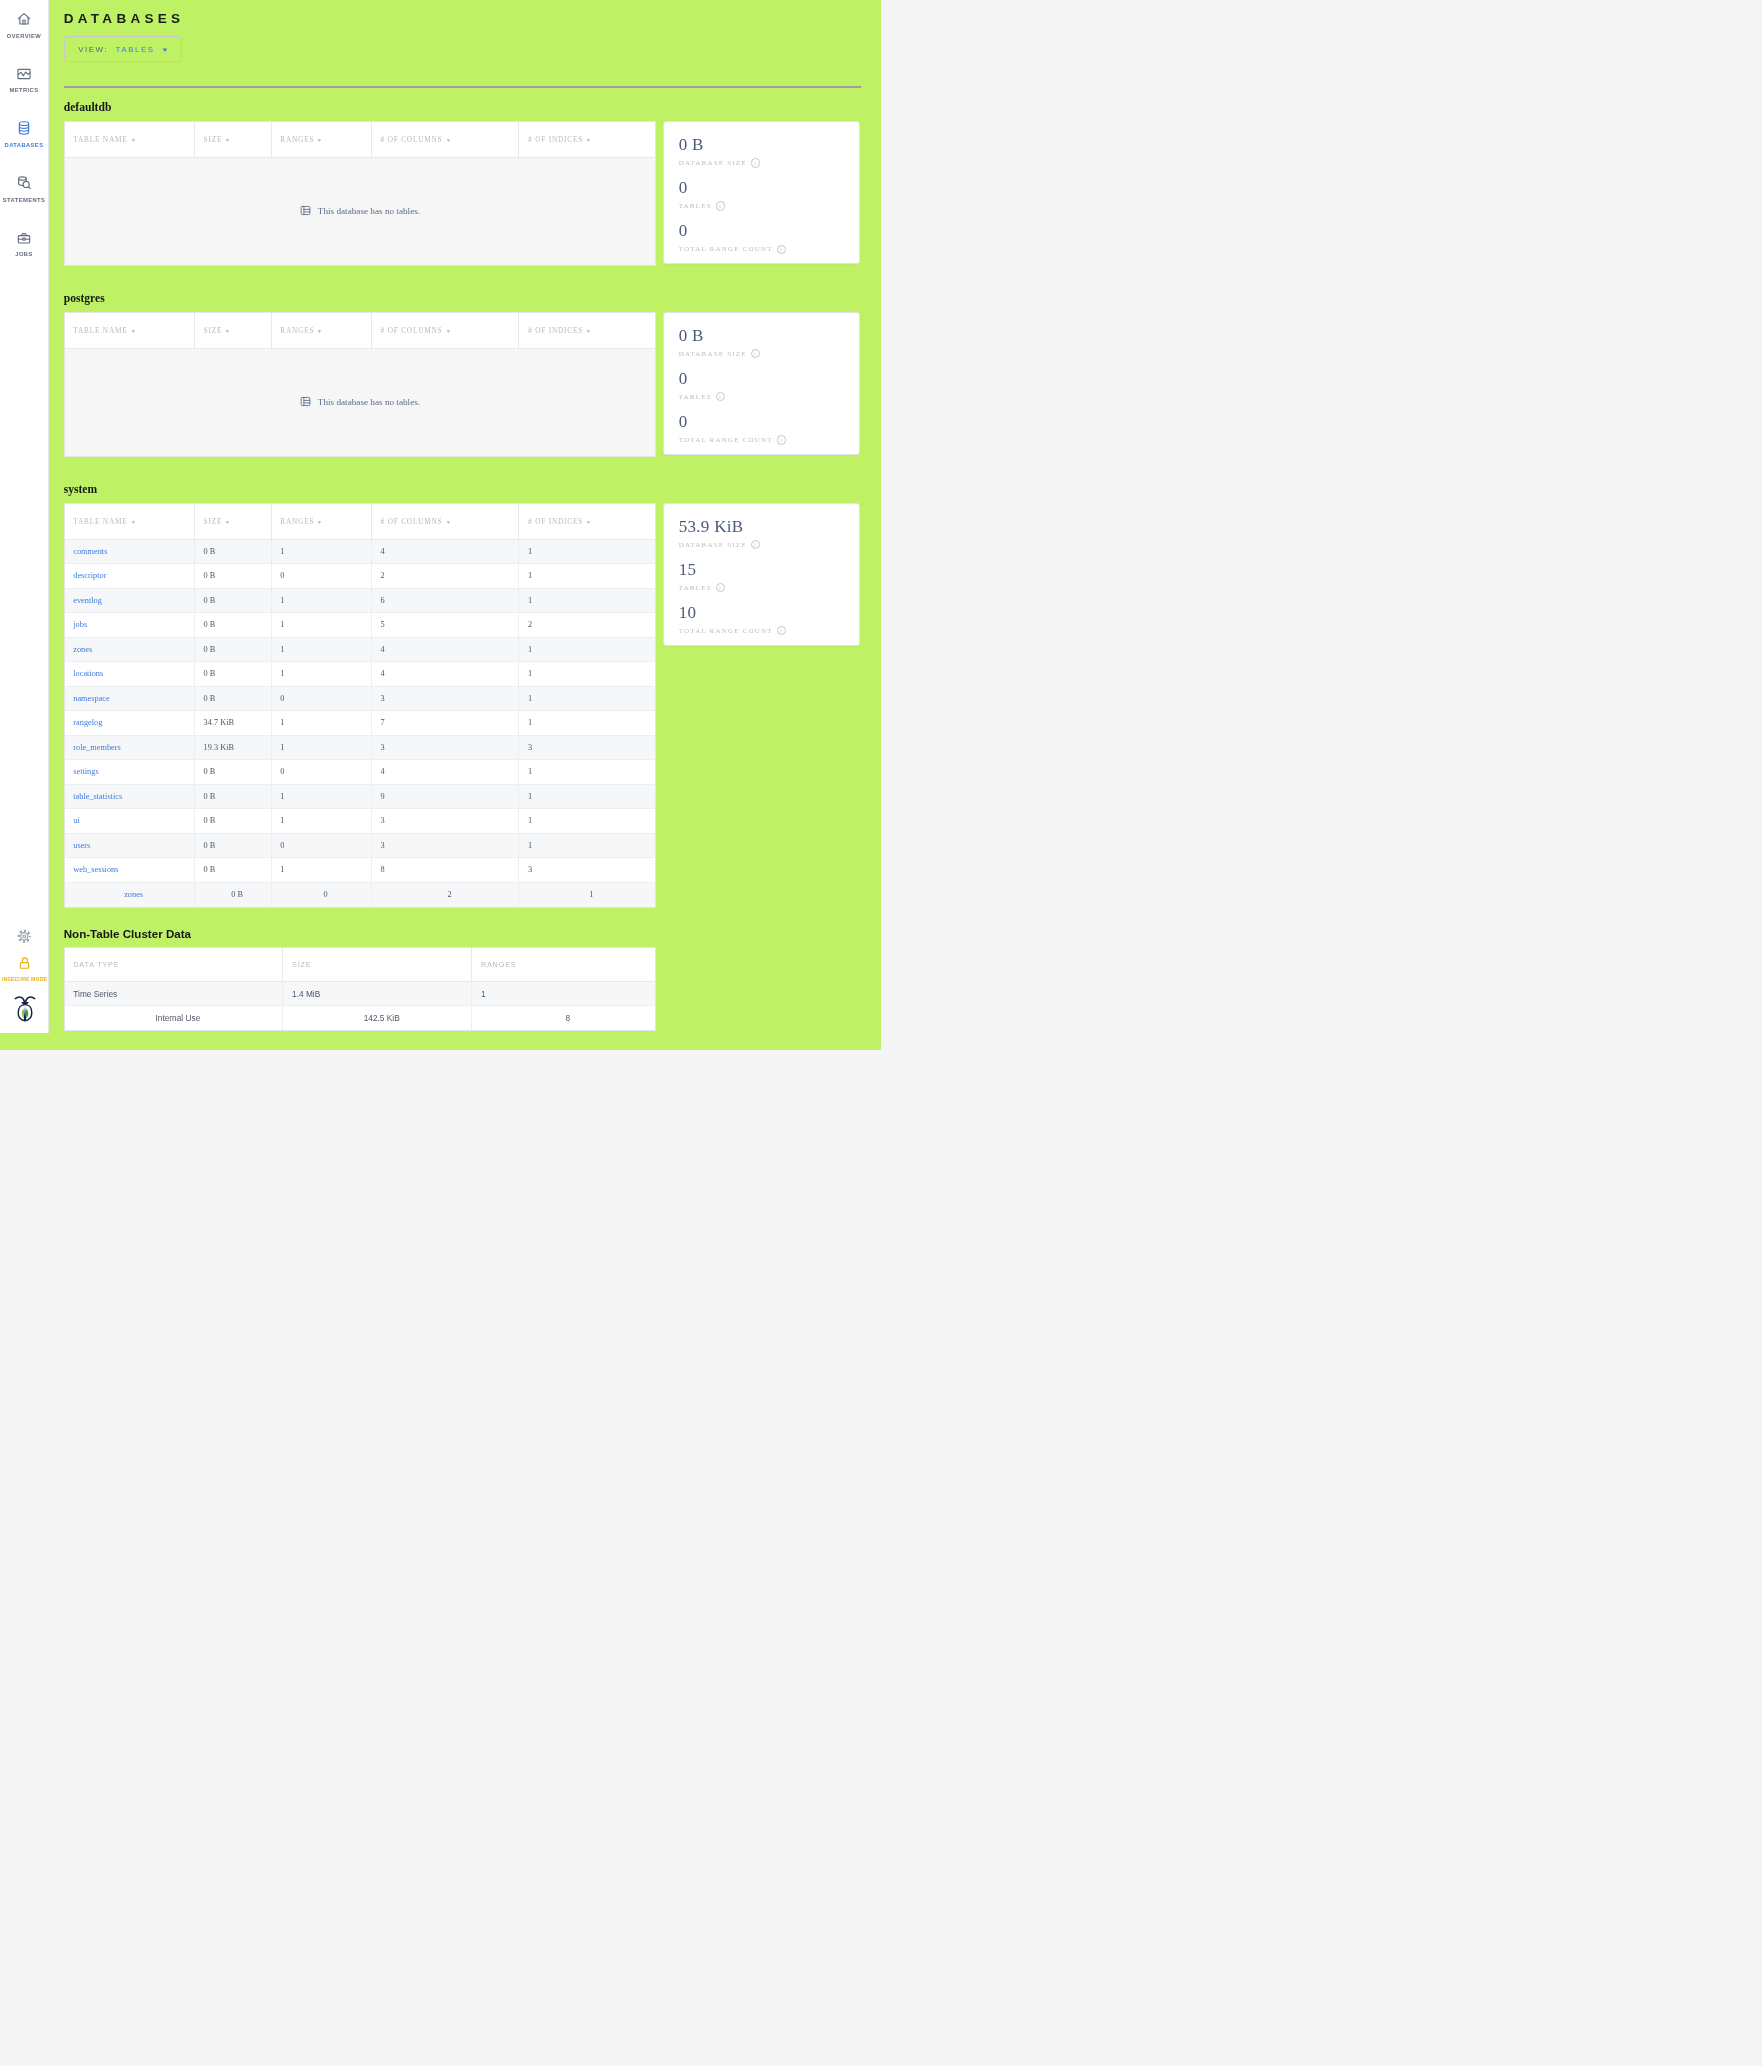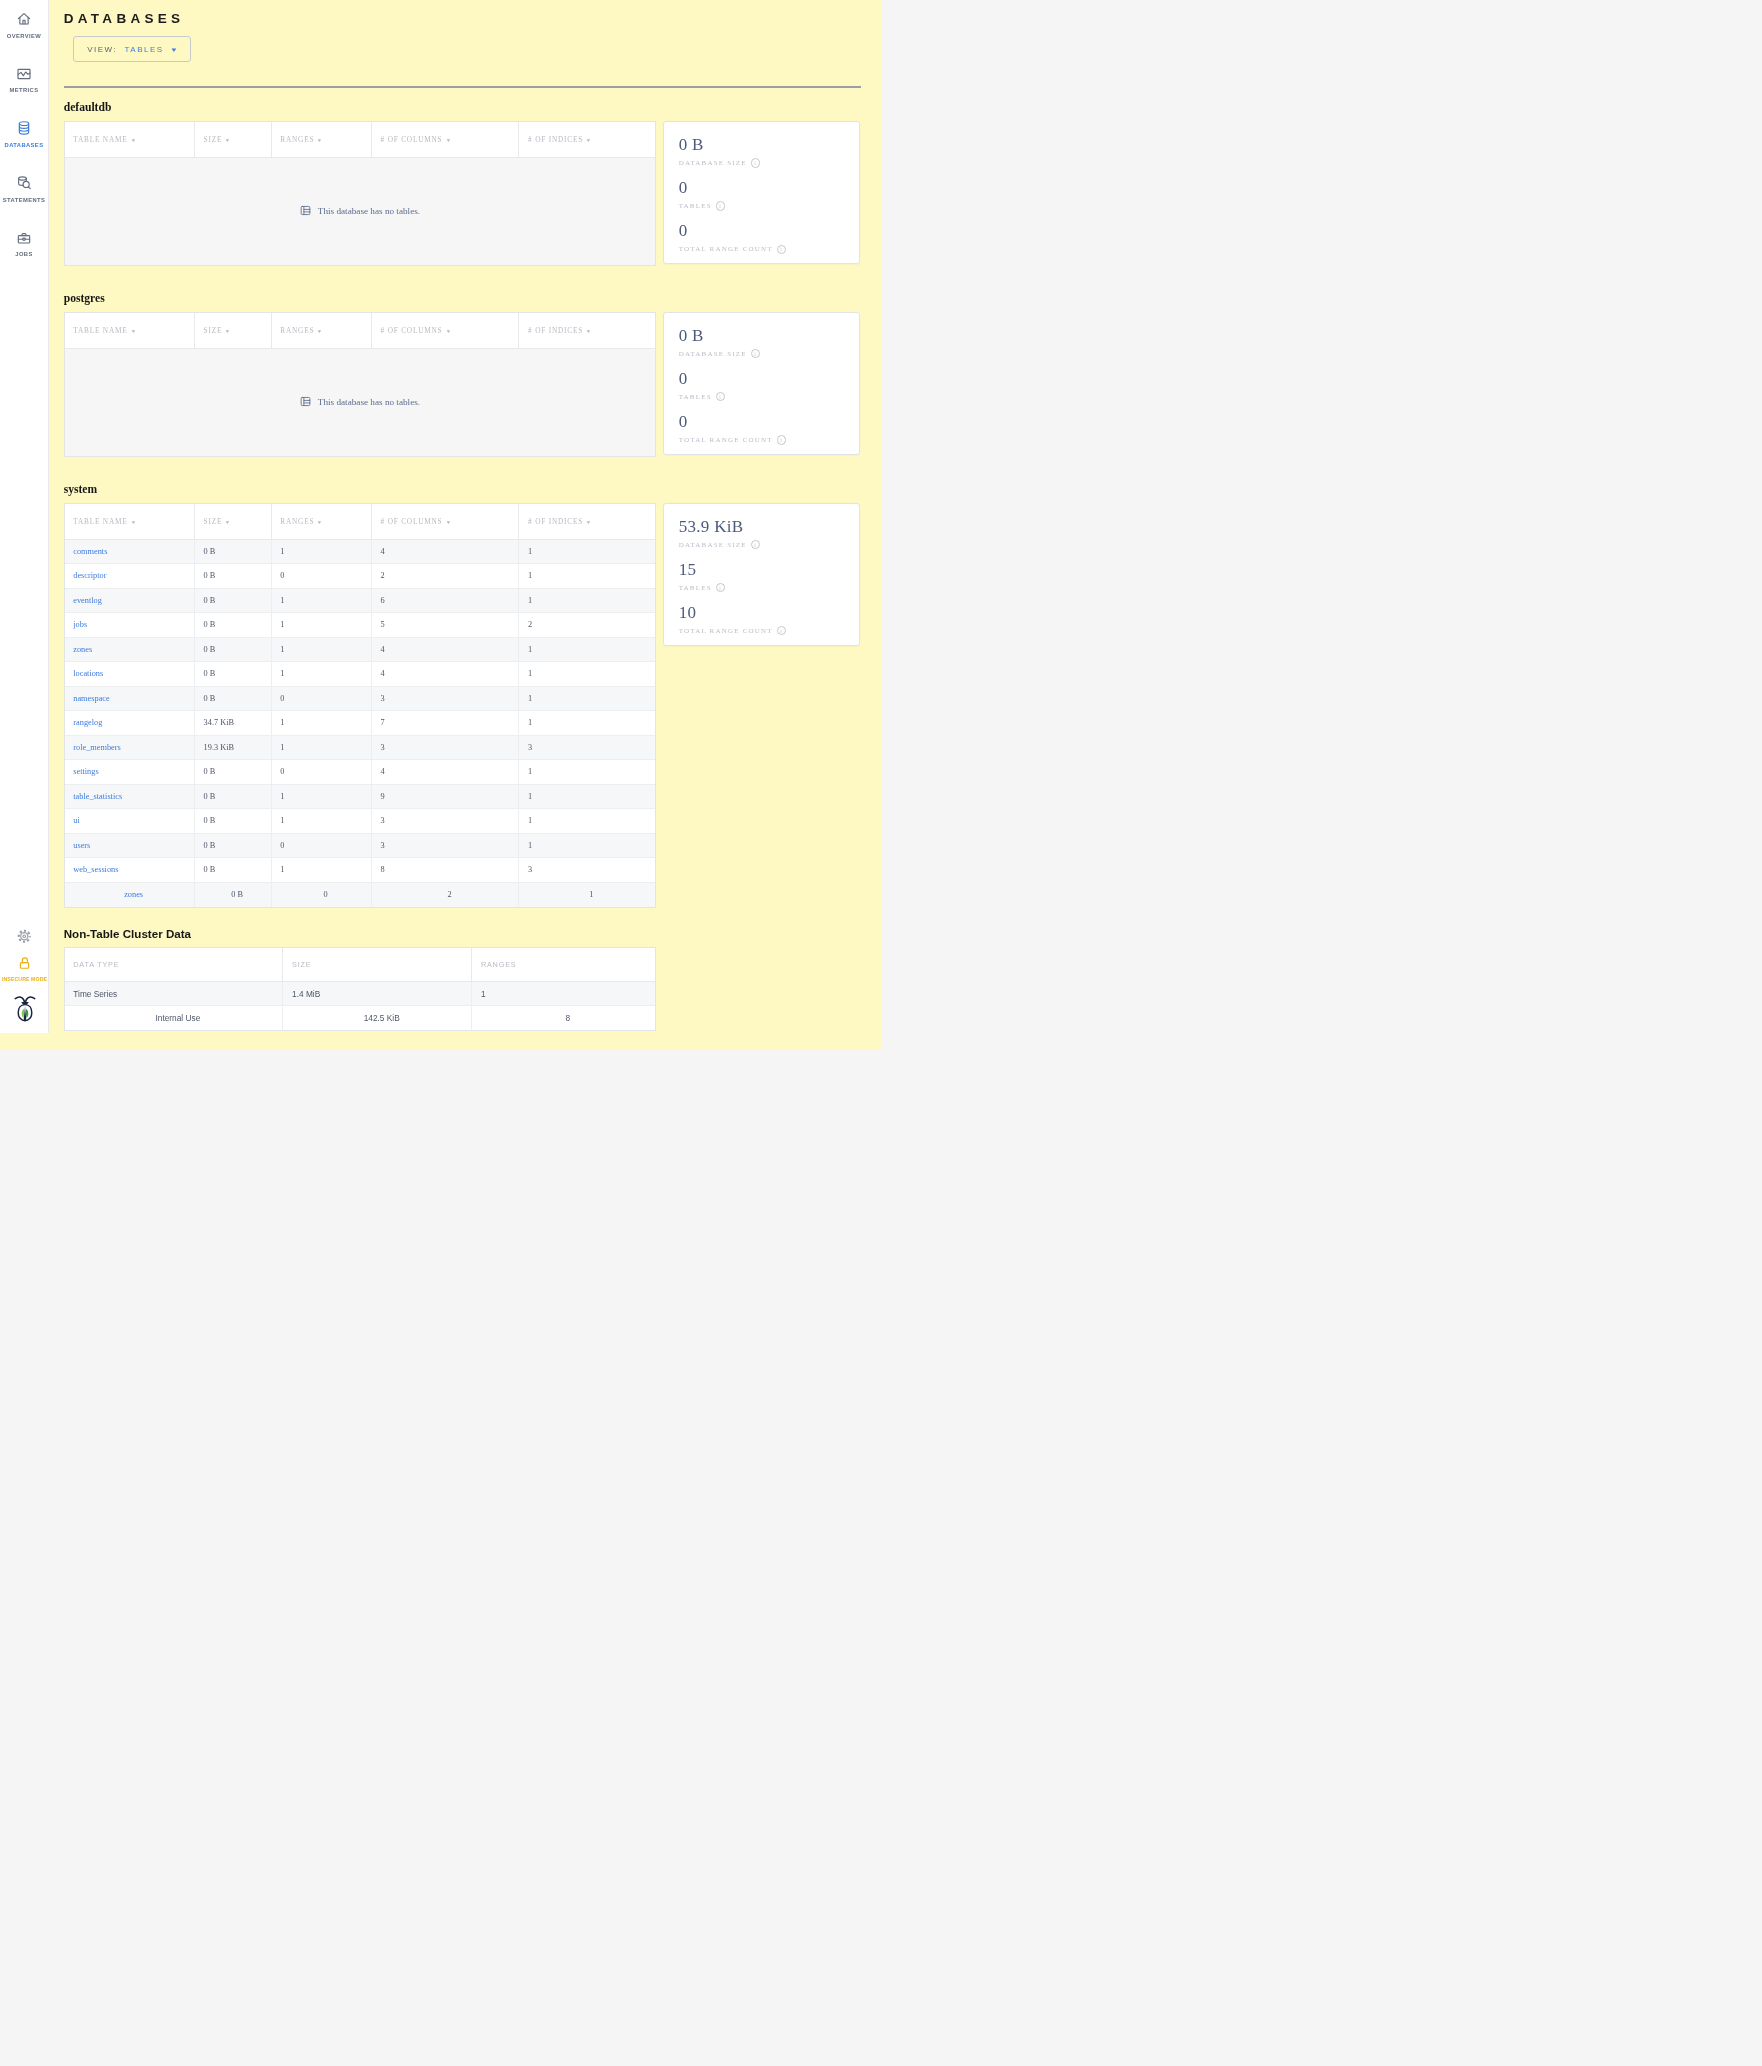--- a/index.html
+++ b/index.html
@@ -1,17 +1,17 @@
 <!DOCTYPE html>
 <html style="font-size:9.8px"><head>
 <meta charset="utf-8">
 <style>
   * { box-sizing: border-box; margin: 0; padding: 0; }
   html,body { background:#f5f5f5; font-family:"Liberation Sans","DejaVu Sans",sans-serif; }
-  .app { position:relative; width:881px; min-height:1033px; background:#fef9c3; }
+  .app { position:relative; width:881px; min-height:1033px; background:#bef264; }
 
   
   .sidebar {
     position:absolute; left:0; top:0; width:49px; height:1033px;
     background:#ffffff; border-right:0.6px solid #e9e9e9;
     display:flex; flex-direction:column; align-items:center;
   }
   .nav { display:flex; flex-direction:column; align-items:center; gap:27px; padding-top:11px; }
   .nav-item { display:flex; flex-direction:column; align-items:center; gap:3.7px; color:#626c7d; cursor:pointer; text-decoration:none; }
   .nav-item .nav-label { font-size:5.8px; font-weight:700; letter-spacing:0.4px; }
@@ -26,21 +26,21 @@
   .insecure-label { font-size:5.2px; font-weight:700; letter-spacing:0.1px; white-space:nowrap; color:#e8b117; }
   .logo { margin-top:12.2px; cursor:pointer; }
 
   
   .main { margin-left:49px; padding:8.6px 21px 18.4px 14.7px; width:832px; }
   .page-title { font-size:13.5px; font-weight:700; color:#1c1c1c; letter-spacing:4.3px; margin-top:2.4px; }
 
   .view-btn {
     margin-top:10.4px; display:inline-flex; align-items:center; gap:7.3px;
     border:0.6px solid #c6c9ce; border-radius:3.1px; padding:7.3px 13.5px;
-    cursor:pointer; background:transparent;margin-left:9px;
+    cursor:pointer; background:transparent;
   }
   .view-btn .view-label { font-size:8px; letter-spacing:1.5px; color:#5a6372; }
   .view-btn .view-value { font-size:8px; letter-spacing:1.5px; color:#3e7ce8; }
   .view-btn .caret { font-size:6.1px; color:#3e7ce8; transform:scaleX(1.3); }
 
   .header-divider { margin-top:24.5px; width:797px; height:1.2px; background:#9b9fa4; }
 
   .db-section { margin-top:13.5px;font-family:Liberation Serif, serif; }
   .db-section + .db-section { margin-top:26px; }
   .section-heading { font-size:11.6px; font-weight:700; color:#171717; margin-bottom:7.3px; }

